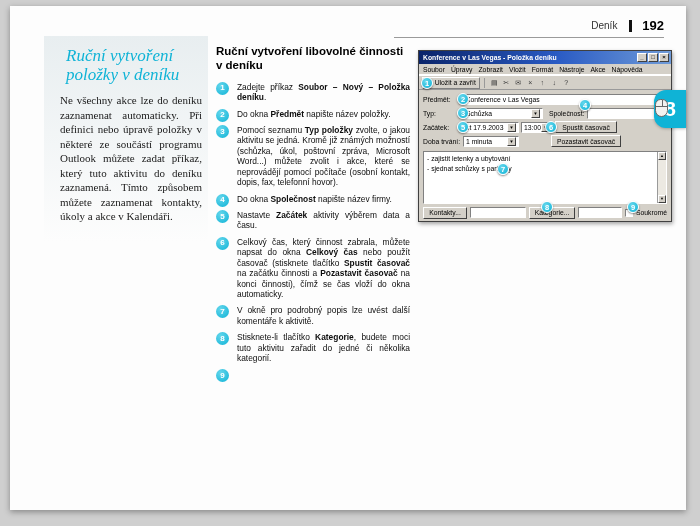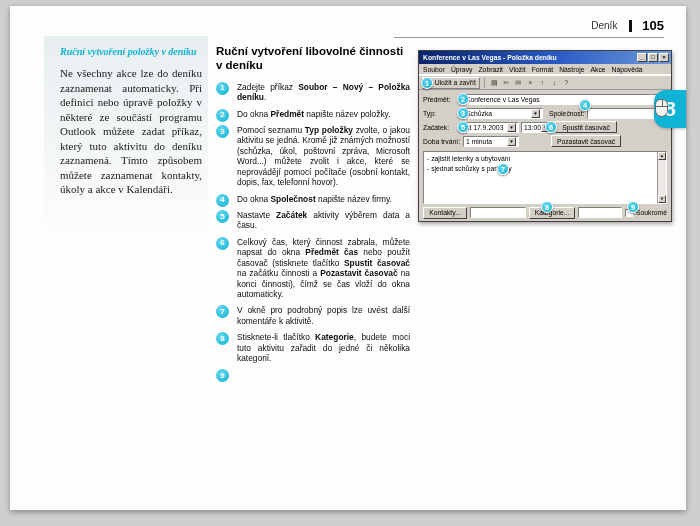--- a/index.html
+++ b/index.html
@@ -39,22 +39,22 @@
   
   .sidebar-bg{
     position:absolute;left:34px;top:30px;width:164px;height:206px;
     background:linear-gradient(180deg,#e8eef0,#fdfdfd);
   }
   .sidebar{
     position:absolute;left:50px;top:40px;width:142px;
     font-family:"Liberation Serif",serif;
   }
   .sidebar-title{
-    color:var(--accent);font-style:italic;font-weight:bold;
-    font-size:10px;line-height:1.12;
+    color:var(--accent);font-style:italic;font-weight:normal;
+    font-size:17px;line-height:1.12;margin-left:6px;
   }
   .sidebar-body{
     margin-top:9px;font-size:11px;line-height:1.32;
     color:#1a1a1a;text-align:justify;
   }
   
   .main-col{position:absolute;left:206px;top:38px;width:194px;}
   .main-heading{font-weight:bold;font-size:11.5px;line-height:1.25;color:#000;}
   .steps{margin-top:9px;}
   .step{
@@ -168,38 +168,38 @@
   b{font-weight:bold;}
 </style>
 </head>
 <body>
 
 <div class="page">
 
   <div class="page-header">
     <span class="hdr-section">Deník</span>
     <span class="hdr-divider"></span>
-    <span class="hdr-number">105</span>
+    <span class="hdr-number">192</span>
   </div>
 
   <div class="sidebar-bg"></div>
   <div class="sidebar">
     <div class="sidebar-title">Ruční vytvoření položky v deníku</div>
     <div class="sidebar-body">Ne všechny akce lze do deníku zaznamenat automaticky. Při definici nebo úpravě položky v některé ze součástí programu Outlook můžete zadat příkaz, který tuto aktivitu do deníku zaznamená. Tímto způsobem můžete zaznamenat kontakty, úkoly a akce v Kalendáři.</div>
   </div>
 
   <div class="main-col">
     <div class="main-heading">Ruční vytvoření libovolné činnosti v deníku</div>
     <div class="steps" id="steps">
         <div class="step"><span class="step-num">1</span><span>Zadejte příkaz <b>Soubor – Nový – Položka deníku</b>.</span></div>
         <div class="step"><span class="step-num">2</span><span>Do okna <b>Předmět</b> napište název položky.</span></div>
         <div class="step"><span class="step-num">3</span><span>Pomocí seznamu <b>Typ položky</b> zvolte, o jakou aktivitu se jedná. Kromě již známých možností (schůzka, úkol, poštovní zpráva, Microsoft Word...) můžete zvolit i akce, které se neprovádějí pomocí počítače (osobní kontakt, dopis, fax, telefonní hovor).</span></div>
         <div class="step"><span class="step-num">4</span><span>Do okna <b>Společnost</b> napište název firmy.</span></div>
         <div class="step"><span class="step-num">5</span><span>Nastavte <b>Začátek</b> aktivity výběrem data a času.</span></div>
-        <div class="step"><span class="step-num">6</span><span>Celkový čas, který činnost zabrala, můžete napsat do okna <b>Předmět čas</b> nebo použít časovač (stisknete tlačítko <b>Spustit časovač</b> na začátku činnosti a <b>Pozastavit časovač</b> na konci činnosti), čímž se čas vloží do okna automaticky.</span></div>
+        <div class="step"><span class="step-num">6</span><span>Celkový čas, který činnost zabrala, můžete napsat do okna <b>Celkový čas</b> nebo použít časovač (stisknete tlačítko <b>Spustit časovač</b> na začátku činnosti a <b>Pozastavit časovač</b> na konci činnosti), čímž se čas vloží do okna automaticky.</span></div>
         <div class="step"><span class="step-num">7</span><span>V okně pro podrobný popis lze uvést další komentáře k aktivitě.</span></div>
         <div class="step"><span class="step-num">8</span><span>Stisknete-li tlačítko <b>Kategorie</b>, budete moci tuto aktivitu zařadit do jedné či několika kategorií.</span></div>
         <div class="step"><span class="step-num">9</span></div>
       </div>
   </div>
 
   <div class="window" id="win">
     <div class="titlebar">
       <span>Konference v Las Vegas - Položka deníku</span>
       <span class="win-btns">

